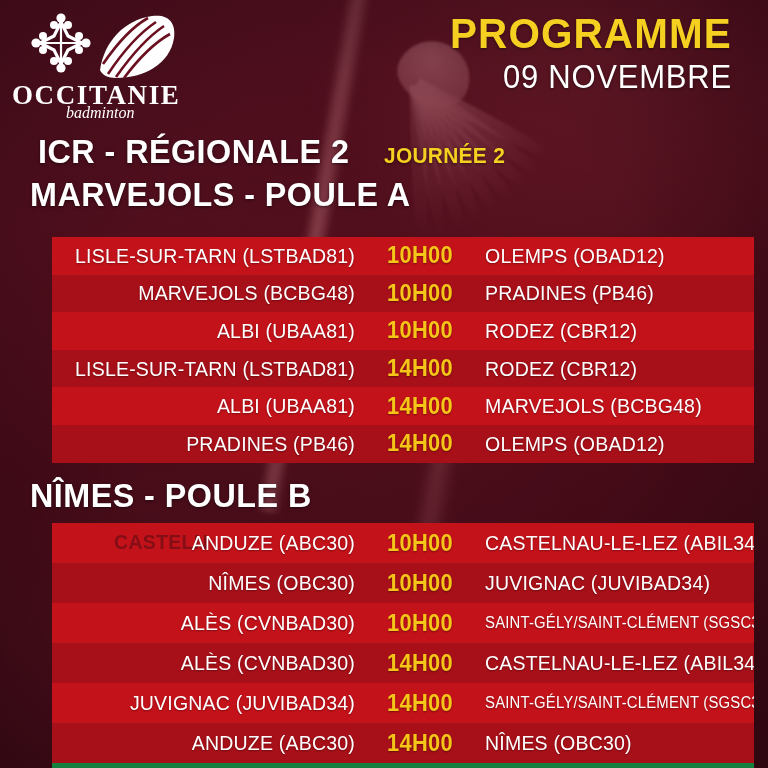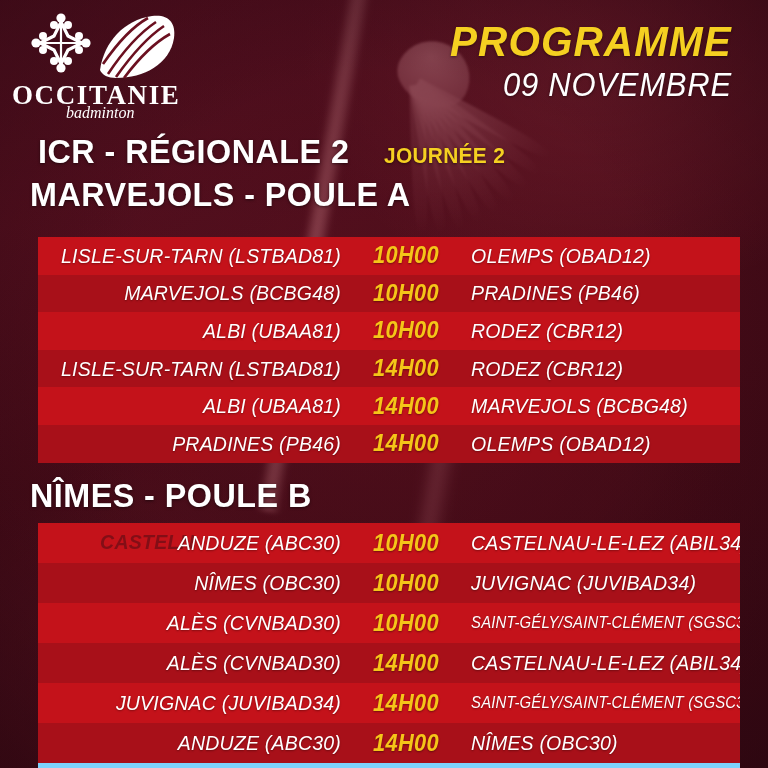--- a/index.html
+++ b/index.html
@@ -61,21 +61,21 @@
   }
 
   
   #page { position:absolute; inset:0; z-index:2; }
 
   
   .logo { position:absolute; left:4px; top:12px; width:190px; height:108px; }
   .logo svg { display:block; width:190px; height:108px; }
 
   
-  .hdr { position:absolute; right:36px; top:20px; text-align:right;font-style:italic; }
+  .hdr { position:absolute; right:36px; top:12px; text-align:right; }
   .hdr .prog {
     font-size:43px; font-weight:bold; color:#f5d021; letter-spacing:1.2px;
     line-height:1.02; transform:scaleX(0.94); transform-origin:right center;
     text-shadow:0 1px 3px rgba(0,0,0,0.45);
   }
   .hdr .date {
     font-size:33px; color:#ffffff; letter-spacing:0.8px; line-height:1.25;
     transform:scaleX(0.94); transform-origin:right center;
     text-shadow:0 1px 3px rgba(0,0,0,0.45);
   }
@@ -101,21 +101,21 @@
 
   
   .poule-b-title {
     position:absolute; left:30px; top:476px;
     font-size:34px; color:#fff; font-weight:bold; letter-spacing:0.5px;
     transform:scaleX(0.95); transform-origin:left center;
     text-shadow:0 1px 3px rgba(0,0,0,0.5);
   }
 
   
-  .tbl { position:absolute; left:38px; width:702px; background:#7dd3fc; overflow:hidden;font-style:italic; }
+  .tbl { position:absolute; left:52px; width:702px; background:#15803d; overflow:hidden; }
   #tableA { top:237px; height:226px; }
   #tableB { top:523px; height:245px; }
 
   .row { position:relative; display:flex; align-items:center; height:37.6px; }
   .tbl .row:nth-child(odd)  { background:#c4121a; }
   .tbl .row:nth-child(even) { background:#a81019; }
   #tableB .row { height:40px; }
 
   .cell-home {
     flex:0 0 316px; text-align:right; padding-right:14px;

